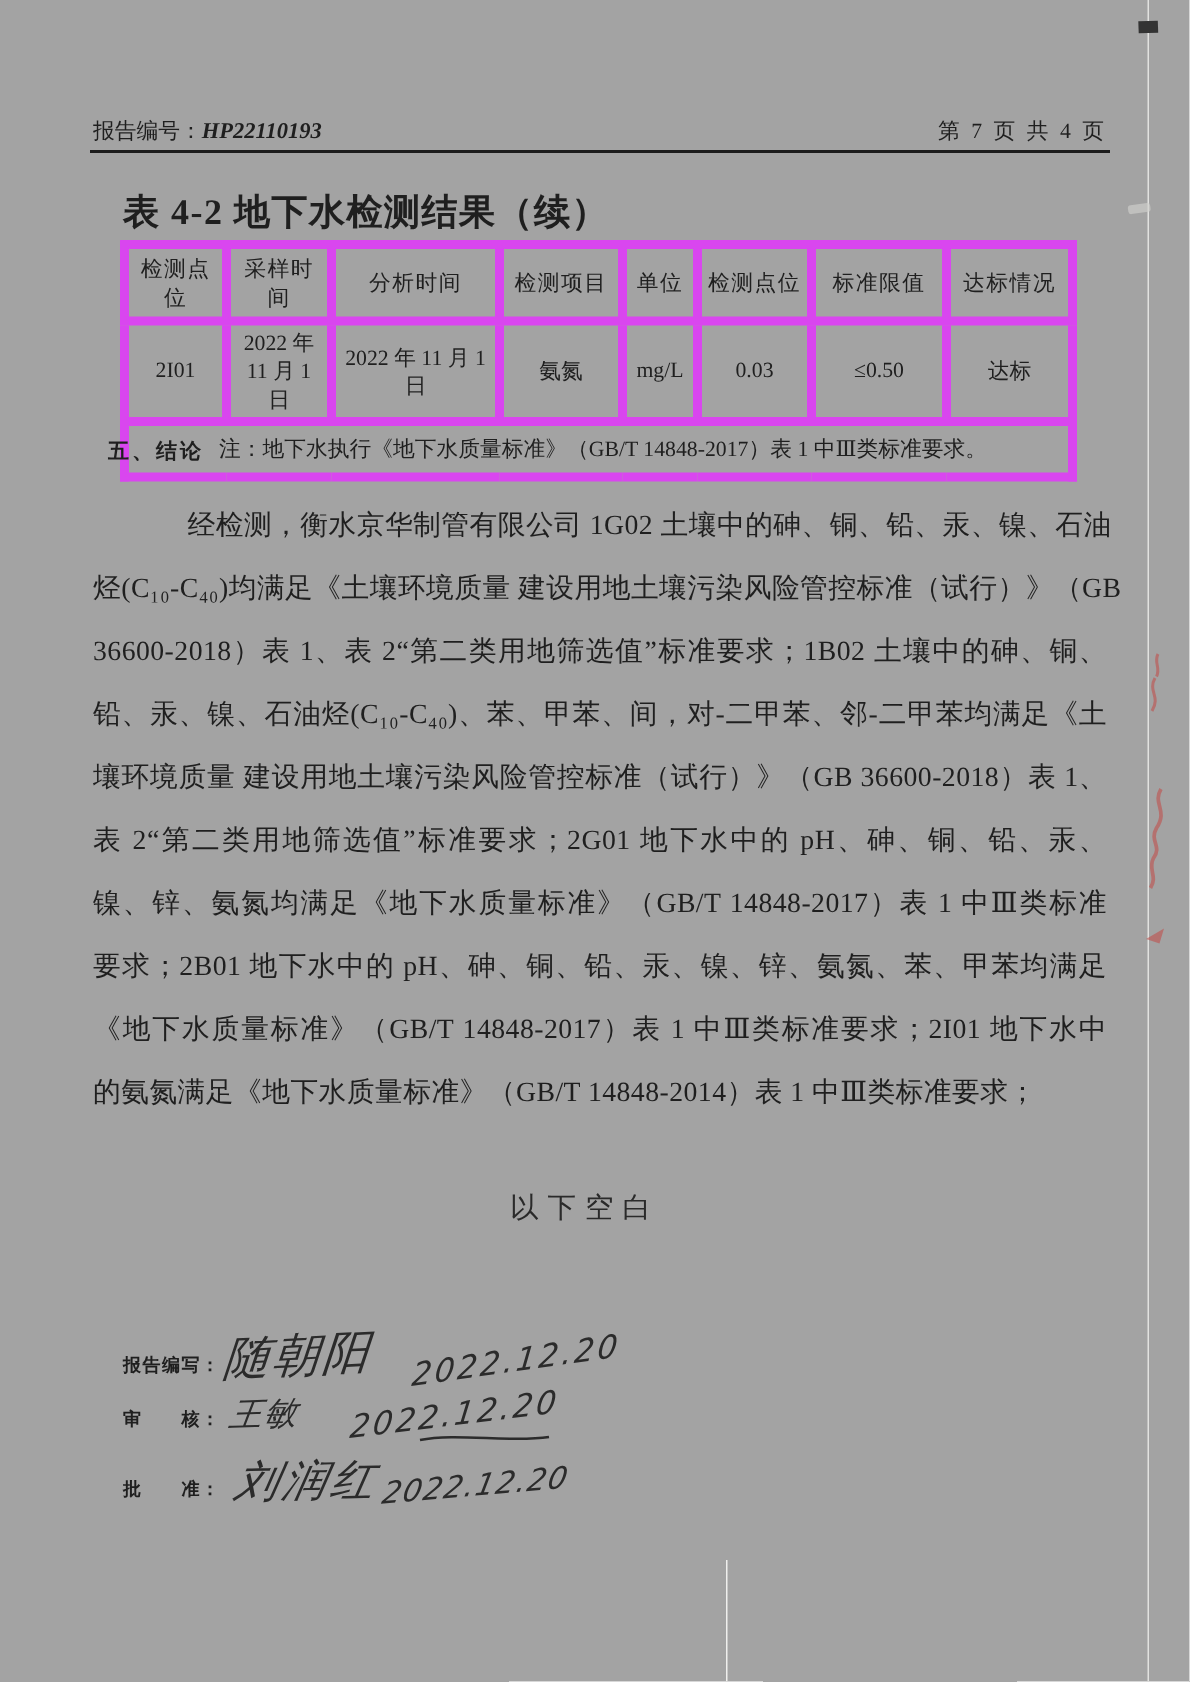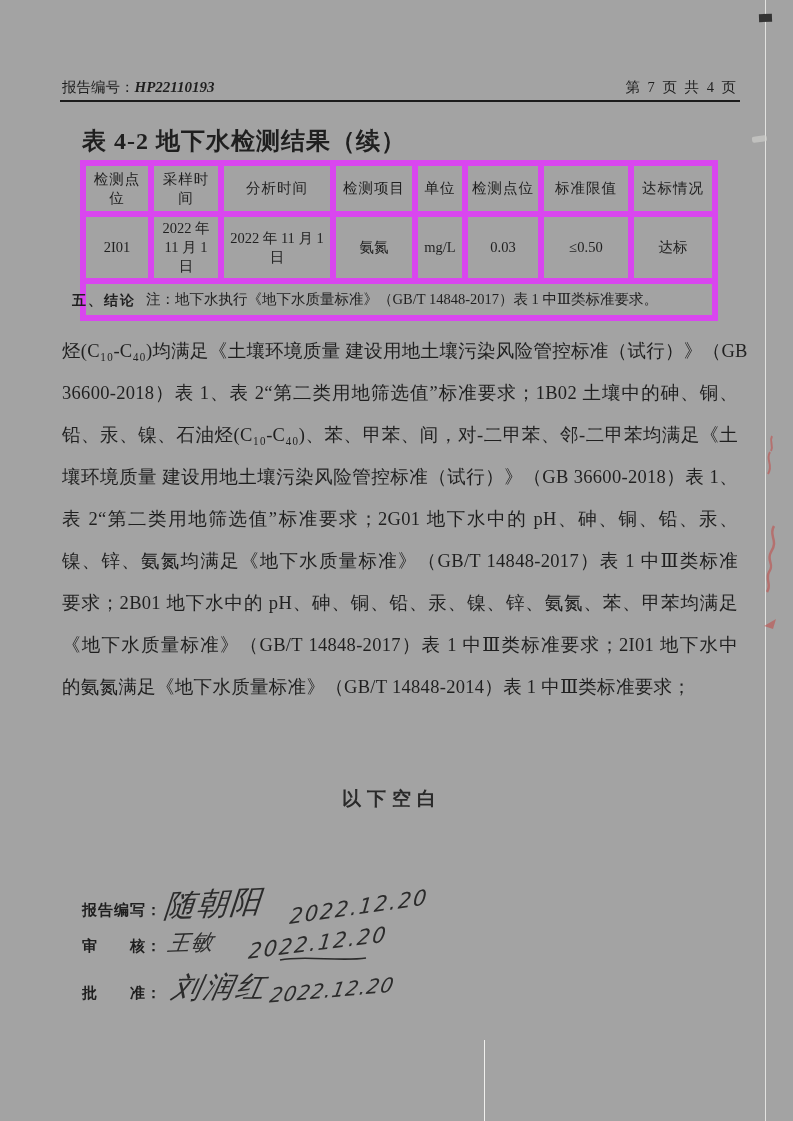--- a/index.html
+++ b/index.html
@@ -30,25 +30,25 @@
   .rtable .drow td{height:43px;}
   .pre{white-space:pre-line;}
   .note-cell{text-align:center;height:27px;padding-left:8px !important;font-size:14.5px;}
   
   .sec-title{position:absolute;left:72px;top:292px;font-size:14px;font-weight:bold;letter-spacing:2px;}
   .conc{position:absolute;left:62px;top:330px;width:676px;font-size:18.5px;}
   .cline{height:42px;line-height:42px;text-align:justify;text-align-last:justify;white-space:nowrap;letter-spacing:.3px;}
   .cline.first{text-indent:63px;}
   .cline.last{text-align-last:left;}
   
-  .blank-box{position:absolute;left:314px;top:774px;width:148px;height:42px;border:4px solid #a3a3a3;
-             display:flex;align-items:center;justify-content:center;font-size:19px;letter-spacing:6px;color:#2a2a2a;font-weight:bold;}
+  .blank-box{position:absolute;left:314px;top:774px;width:148px;height:42px;border:2px solid #a3a3a3;
+             display:flex;align-items:flex-end;justify-content:center;font-size:19px;letter-spacing:6px;color:#2a2a2a;}
   
   .sig-row{position:absolute;left:82px;height:40px;white-space:nowrap;}
-  .sig-label{font-size:15px;font-weight:bold;letter-spacing:1px;vertical-align:middle;}
+  .sig-label{font-size:12px;font-weight:bold;letter-spacing:1px;vertical-align:middle;}
   .hand{font-family:"DejaVu Sans",sans-serif;font-style:italic;color:#2b2b2b;display:inline-block;}
   .r1 .sig-name{font-size:31px;transform:rotate(-3deg) skewX(-8deg);margin-left:2px;letter-spacing:2px;}
   .r1 .sig-date{font-size:21px;transform:rotate(-8deg) skewX(-14deg);margin-left:26px;letter-spacing:2px;}
   .r2 .sig-name{font-size:22px;transform:rotate(-2deg) skewX(-10deg);margin-left:6px;letter-spacing:1px;position:relative;}
   .r2 .sig-date{font-size:21px;transform:rotate(-7deg) skewX(-14deg);margin-left:34px;letter-spacing:2px;}
   .r3 .sig-name{font-size:29px;transform:rotate(-1deg) skewX(-12deg);margin-left:10px;letter-spacing:3px;}
   .r3 .sig-date{font-size:20px;transform:rotate(-5deg) skewX(-16deg);margin-left:2px;letter-spacing:1px;}
   .flourish{position:absolute;left:196px;top:26px;}
 </style>
 </head>
@@ -109,20 +109,21 @@
       <td>达标</td>
     </tr>
     <tr>
       <td colspan="8" class="note-cell">注：地下水执行《地下水质量标准》（GB/T 14848-2017）表 1 中Ⅲ类标准要求。</td>
     </tr>
   </tbody>
     </table>
 
   <div class="sec-title">五、结论</div>
   <div class="conc">
+    <div class="cline first">经检测，衡水京华制管有限公司 1G02 土壤中的砷、铜、铅、汞、镍、石油</div>
     <div class="cline">烃(C₁₀-C₄₀)均满足《土壤环境质量 建设用地土壤污染风险管控标准（试行）》（GB</div>
     <div class="cline">36600-2018）表 1、表 2“第二类用地筛选值”标准要求；1B02 土壤中的砷、铜、</div>
     <div class="cline">铅、汞、镍、石油烃(C₁₀-C₄₀)、苯、甲苯、间，对-二甲苯、邻-二甲苯均满足《土</div>
     <div class="cline">壤环境质量 建设用地土壤污染风险管控标准（试行）》（GB 36600-2018）表 1、</div>
     <div class="cline">表 2“第二类用地筛选值”标准要求；2G01 地下水中的 pH、砷、铜、铅、汞、</div>
     <div class="cline">镍、锌、氨氮均满足《地下水质量标准》（GB/T 14848-2017）表 1 中Ⅲ类标准</div>
     <div class="cline">要求；2B01 地下水中的 pH、砷、铜、铅、汞、镍、锌、氨氮、苯、甲苯均满足</div>
     <div class="cline">《地下水质量标准》（GB/T 14848-2017）表 1 中Ⅲ类标准要求；2I01 地下水中</div>
     <div class="cline last">的氨氮满足《地下水质量标准》（GB/T 14848-2014）表 1 中Ⅲ类标准要求；</div>
   </div>

